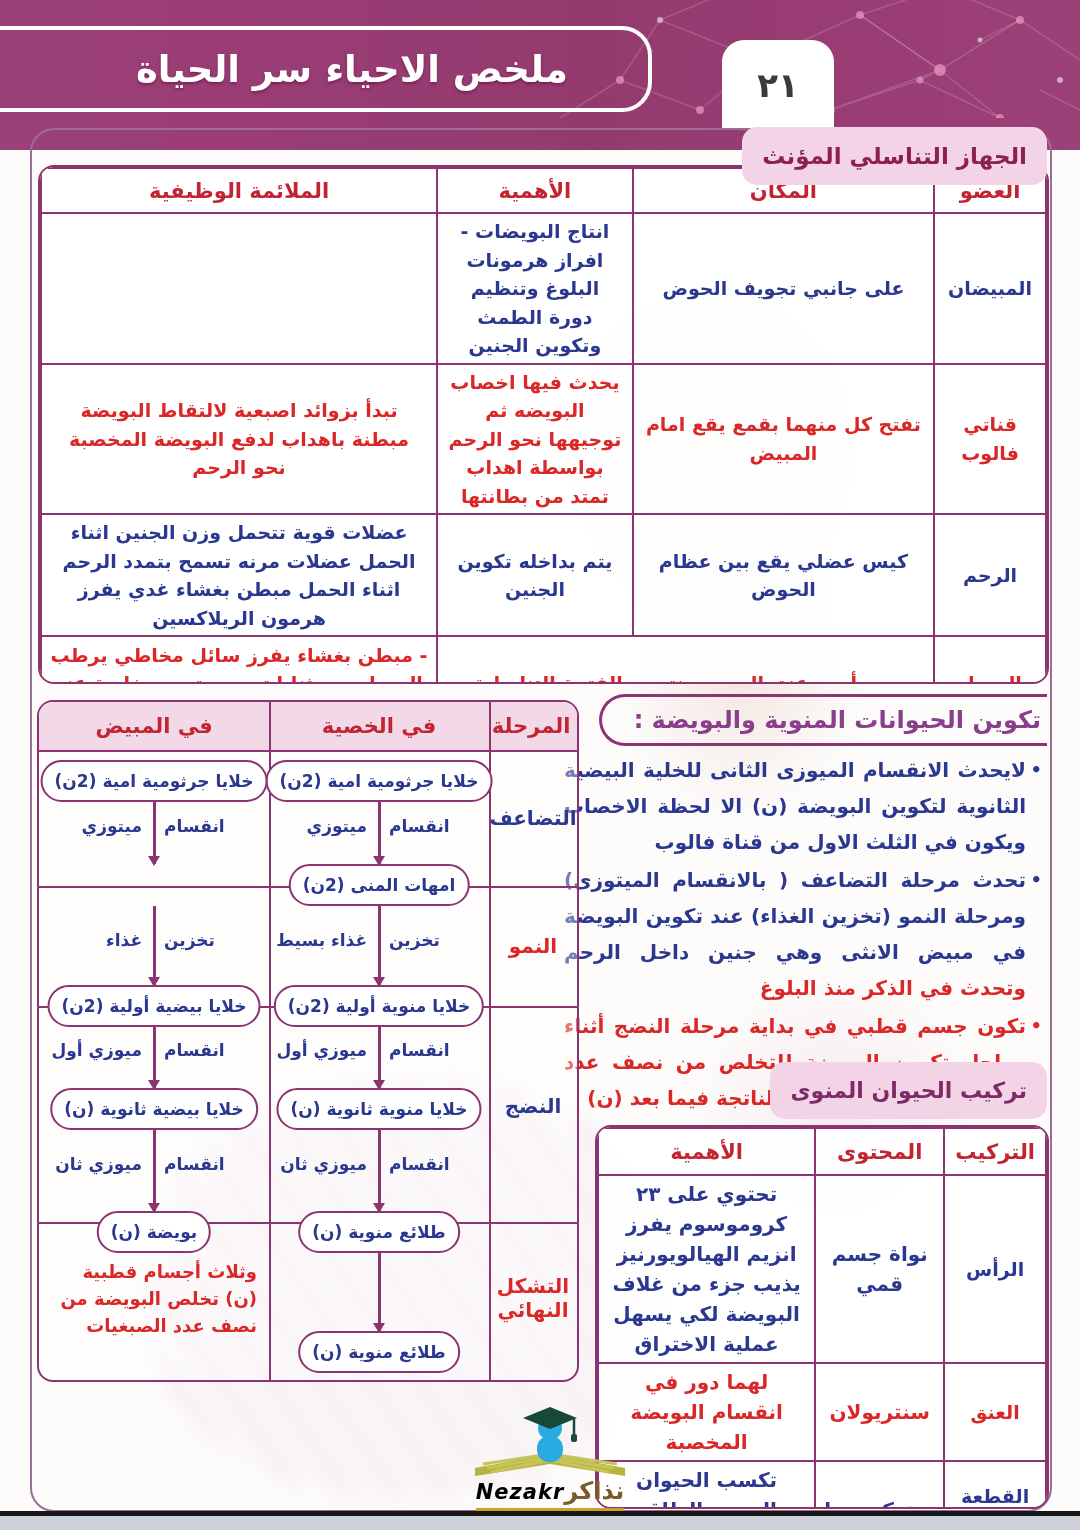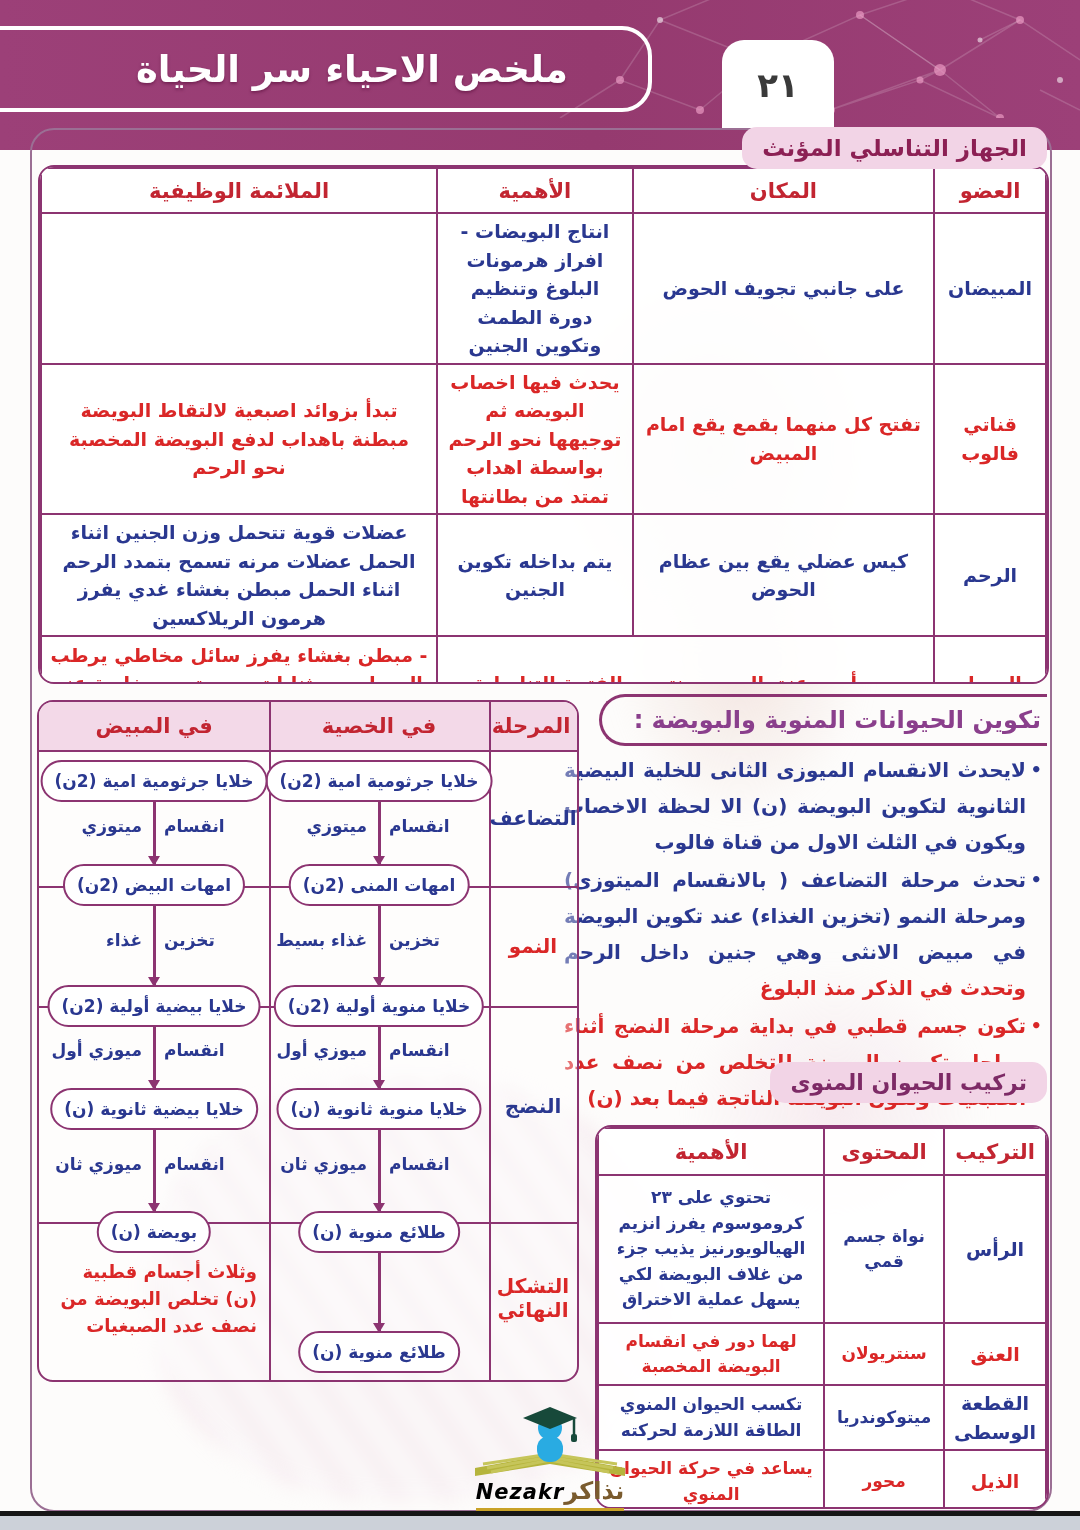--- a/index.html
+++ b/index.html
@@ -19,38 +19,38 @@
   .blob{pointer-events:none;filter:blur(10px);}
   .blob.head{left:470px;top:180px;width:480px;height:540px;background:radial-gradient(closest-side,rgba(214,196,192,.55),rgba(214,196,192,0) 72%);}
   .blob.face{left:560px;top:430px;width:360px;height:460px;background:radial-gradient(closest-side,rgba(236,214,206,.6),rgba(236,214,206,0) 70%);}
   .blob.shirt{left:150px;top:1080px;width:520px;height:420px;background:repeating-linear-gradient(55deg,rgba(232,198,214,.30) 0 14px,rgba(249,240,245,.30) 14px 40px);border-radius:45%;}
   .blob.shoulder{left:620px;top:900px;width:430px;height:420px;background:radial-gradient(closest-side,rgba(240,219,228,.5),rgba(240,219,228,0) 70%);}
 
   
   .outer{left:30px;top:128px;width:1018px;height:1380px;border:2px solid #9b6f94;border-radius:24px;}
 
   
-  .badge{background:#f2d4e6;border-radius:15px;padding:8px 20px;font-weight:bold;color:#8c2054;z-index:5;white-space:nowrap;}
+  .badge{background:#f2d4e6;border-radius:15px;padding:16px 20px;font-weight:bold;color:#8c2054;z-index:5;white-space:nowrap;}
   .badge.t1{right:33px;top:127px;font-size:23px;}
   .badge.t2{right:33px;top:1062px;font-size:22px;color:#7d2a66;}
   .bracket-title{right:33px;top:694px;width:448px;height:52px;border:3px solid #8c3471;border-right:none;border-radius:28px 0 0 28px;display:flex;align-items:center;padding-right:6px;box-sizing:border-box;color:#8a3f8c;font-size:24px;font-weight:bold;white-space:nowrap;z-index:4;}
 
   
   table{border-collapse:collapse;direction:rtl;}
   .dtable{z-index:3;}
   .dtable table{width:100%;height:100%;}
   .dtable td,.dtable th{border:2px solid #8c3471;text-align:center;vertical-align:middle;padding:3px 8px;background:rgba(255,255,255,.78);}
   .dtable th{color:#c22531;font-size:21px;font-weight:bold;}
   .twrap{border:2px solid #8c3471;border-radius:16px;overflow:hidden;background:rgba(255,255,255,.6);}
   .c-blue td{color:#2a3890;}
   .c-red td{color:#da2727;}
   .cellb{font-weight:bold;font-size:19px;line-height:1.5;}
   #table1{left:38px;top:165px;width:1007px;height:515px;}
   #sperm-table{left:595px;top:1125px;width:450px;height:380px;}
-  #sperm-table td{font-size:17px;}
+  #sperm-table td{font-size:20px;}
   #sperm-table .part{font-size:19px;}
 
   
   .bullets{right:38px;top:752px;width:478px;z-index:3;font-weight:bold;font-size:20px;line-height:36px;text-align:justify;}
   .bullets .li{position:relative;padding-right:16px;margin-bottom:2px;}
   .bullets .li:before{content:"•";position:absolute;right:0;top:0;font-size:18px;}
   .li.blue{color:#2a3890;}.li.blue:before{color:#2a3890;}
   .li.red{color:#da2727;}.li.red:before{color:#da2727;}
   .seg-red{color:#da2727;}
 
@@ -204,21 +204,20 @@
     <div class="alab" style="left:350px;top:452px;">انقسام</div>
     <div class="alab" style="right:210px;top:452px;">ميوزي ثان</div>
     <div class="fbox" style="left:340px;top:509px;">طلائع منوية  (ن)</div>
     <div class="stem" style="left:339px;top:551px;height:78px;"></div>
     <div class="fbox" style="left:340px;top:629px;">طلائع منوية  (ن)</div>
 
     <div class="fbox" style="left:115px;top:58px;">خلايا جرثومية امية (2ن)</div>
     <div class="stem" style="left:114px;top:100px;height:62px;"></div>
     <div class="alab" style="left:125px;top:114px;">انقسام</div>
     <div class="alab" style="right:435px;top:114px;">ميتوزي</div>
-    <div class="fbox" style="left:115px;top:162px;">امهات البيض  (2ن)</div>
     <div class="stem" style="left:114px;top:204px;height:79px;"></div>
     <div class="alab" style="left:125px;top:228px;">تخزين</div>
     <div class="alab" style="right:435px;top:228px;">غذاء</div>
     <div class="fbox" style="left:115px;top:283px;">خلايا بيضية أولية (2ن)</div>
     <div class="stem" style="left:114px;top:325px;height:61px;"></div>
     <div class="alab" style="left:125px;top:338px;">انقسام</div>
     <div class="alab" style="right:435px;top:338px;">ميوزي أول</div>
     <div class="fbox" style="left:115px;top:386px;">خلايا بيضية ثانوية  (ن)</div>
     <div class="stem" style="left:114px;top:428px;height:81px;"></div>
     <div class="alab" style="left:125px;top:452px;">انقسام</div>

